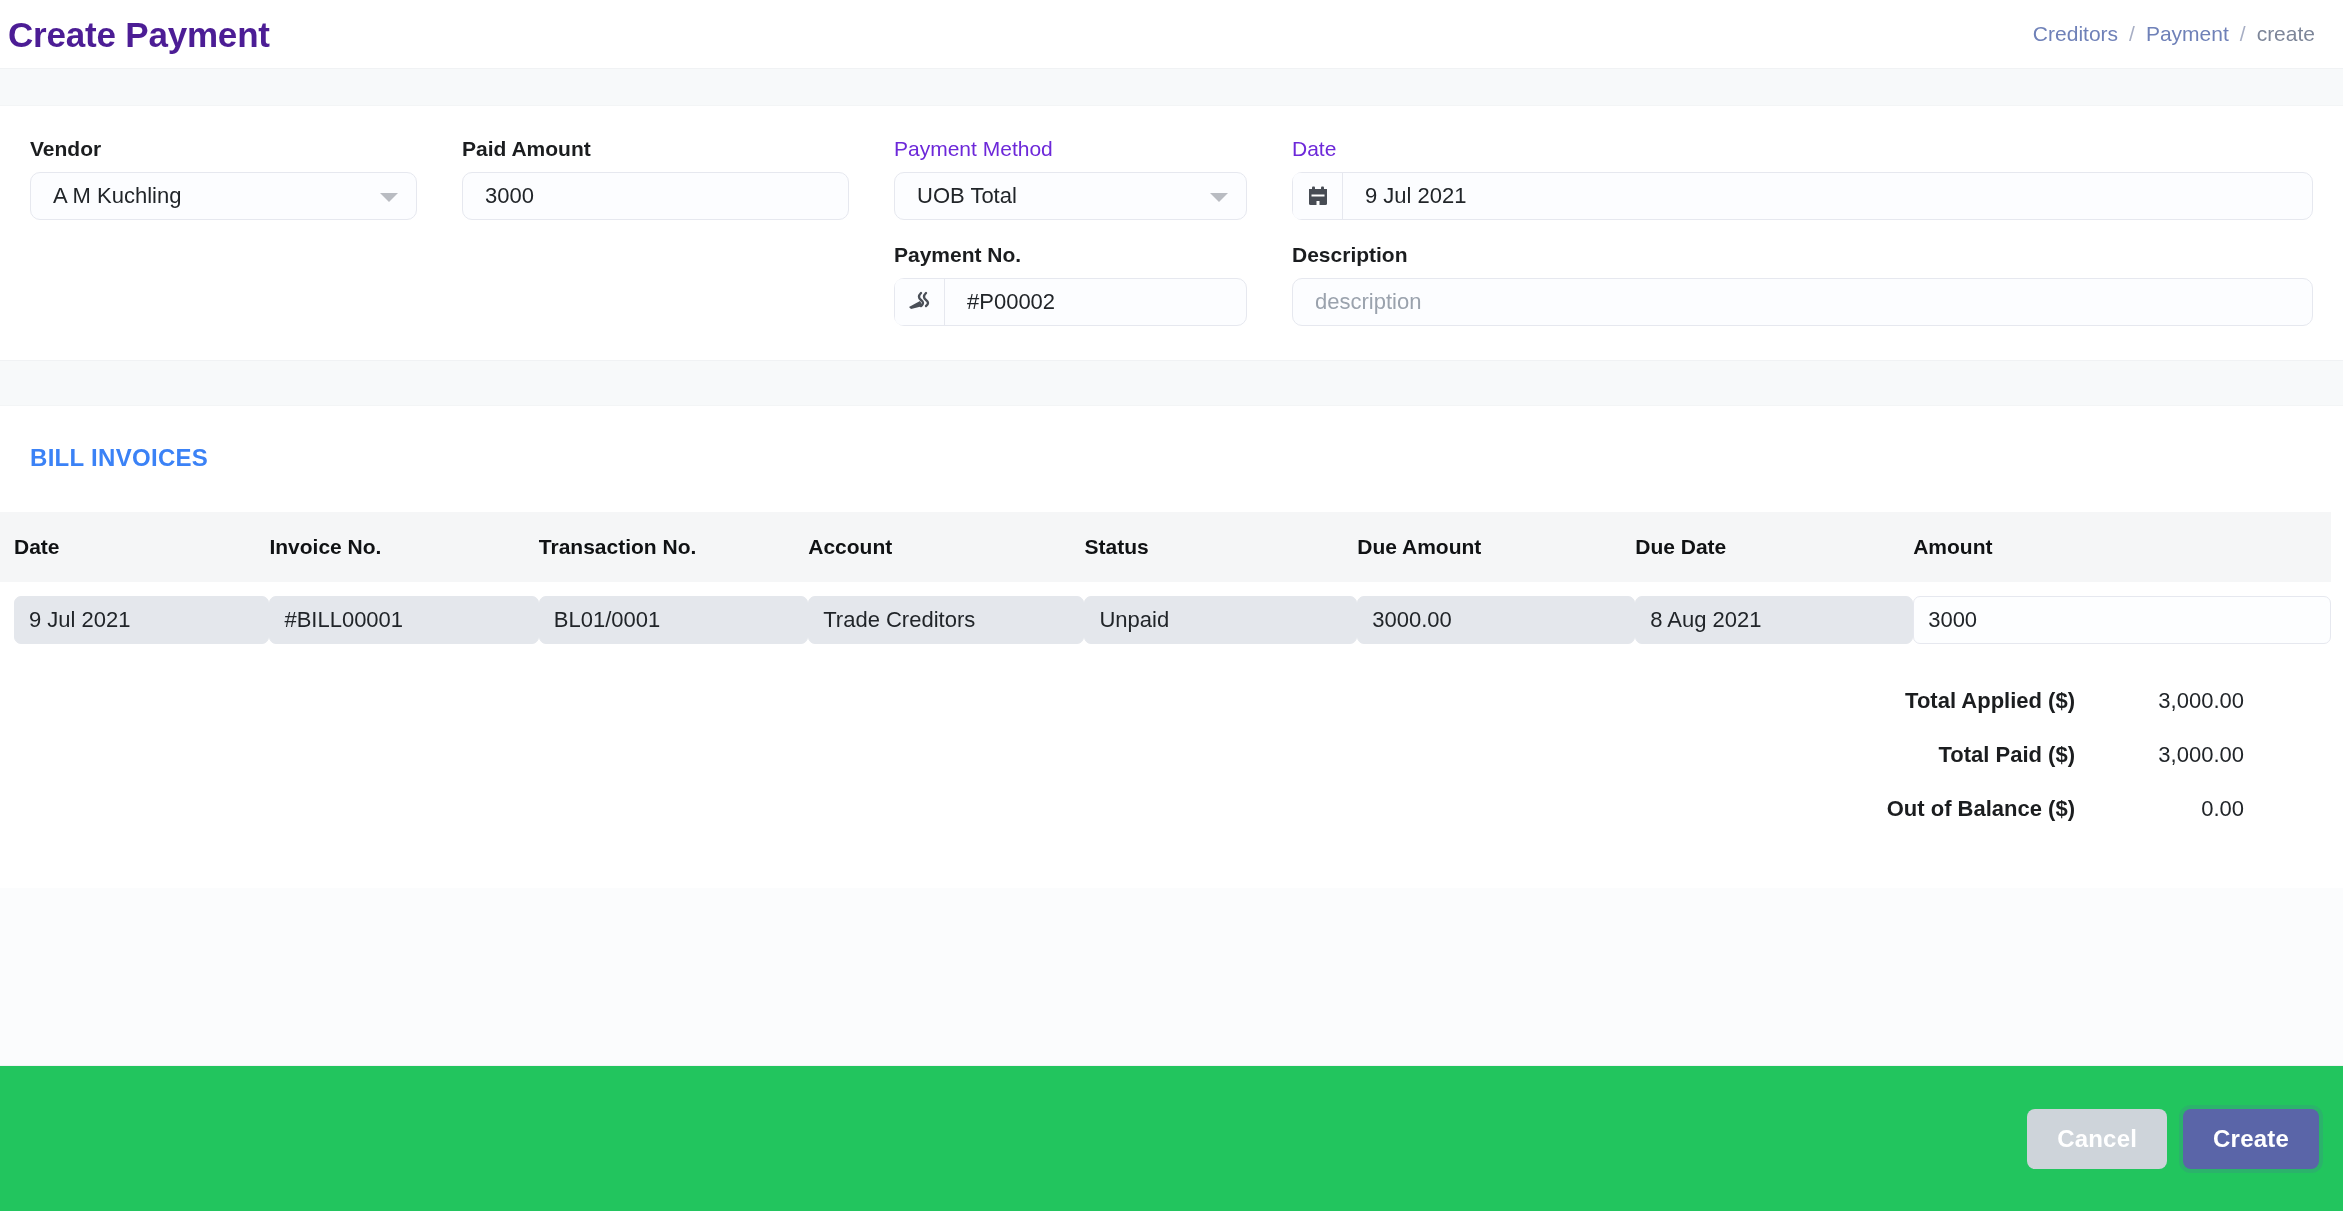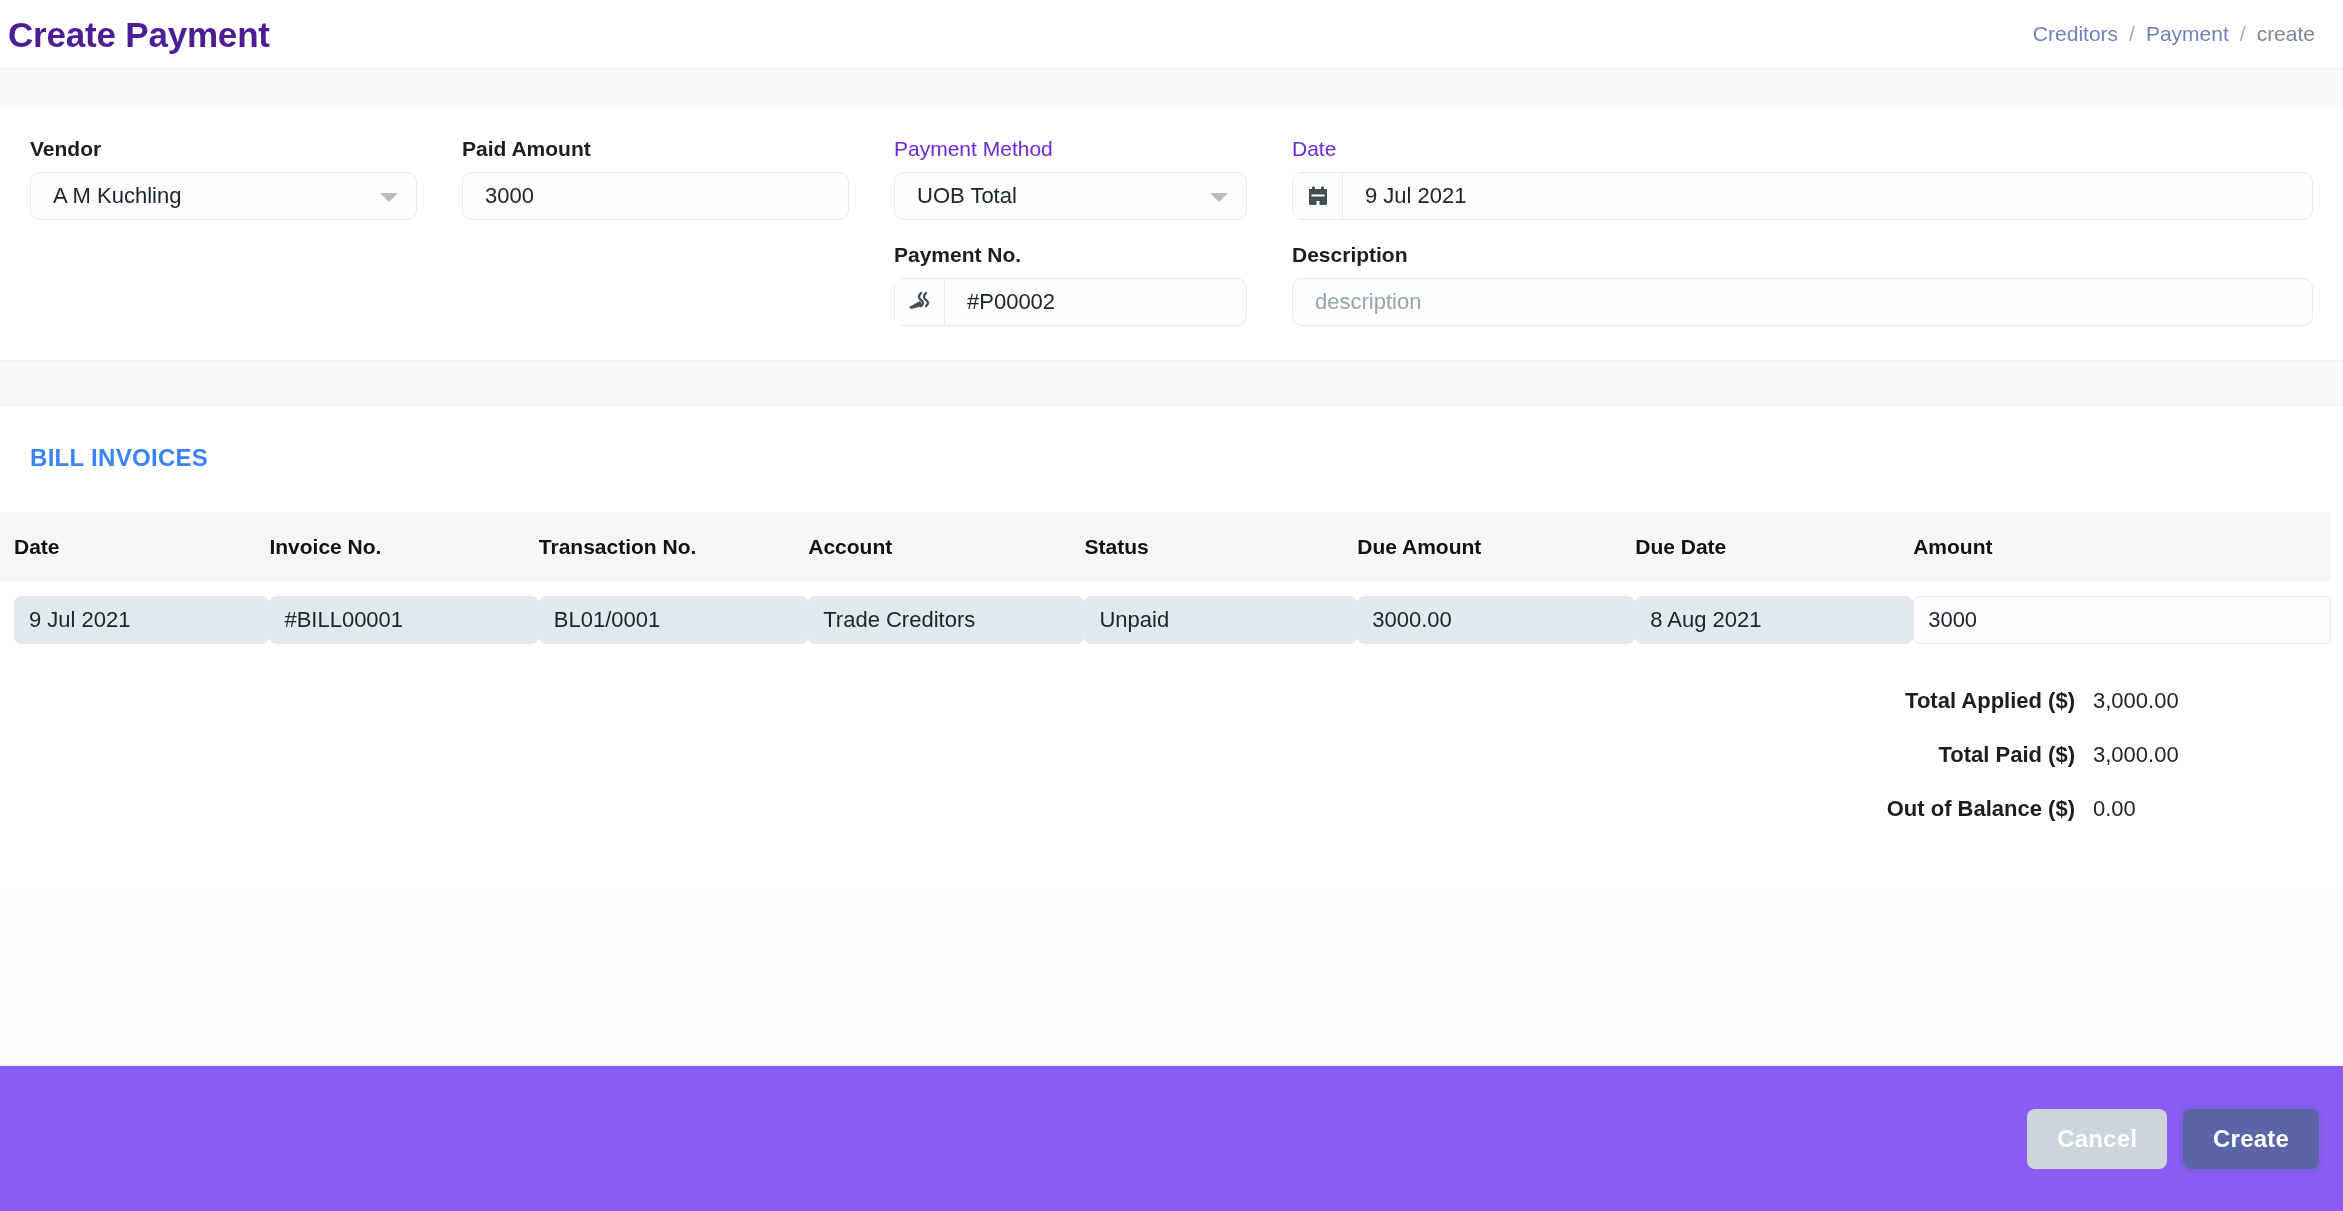--- a/index.html
+++ b/index.html
@@ -223,32 +223,33 @@
   .totals-label {
     font-size: 22px;
     font-weight: bold;
     color: #1b1d1f;
     text-align: left;
     padding-right: 18px;
   }
   .totals-value {
     font-size: 22px;
     color: #212529;
+    text-align: right;
     width: 250px;
     padding-right: 99px;
   }
 
   
   .footer {
     position: absolute;
     left: 0;
     bottom: 0;
     width: 2343px;
     height: 146px;
-    background: #8b5cf6;
+    background: #22c55e;
     border-top: 1px solid #f1f3f5;
     display: flex;
     align-items: center;
     justify-content: flex-end;
     padding-right: 24px;
     gap: 16px;
     padding-left: 44px;
   }
   .btn {
     border: 0;

